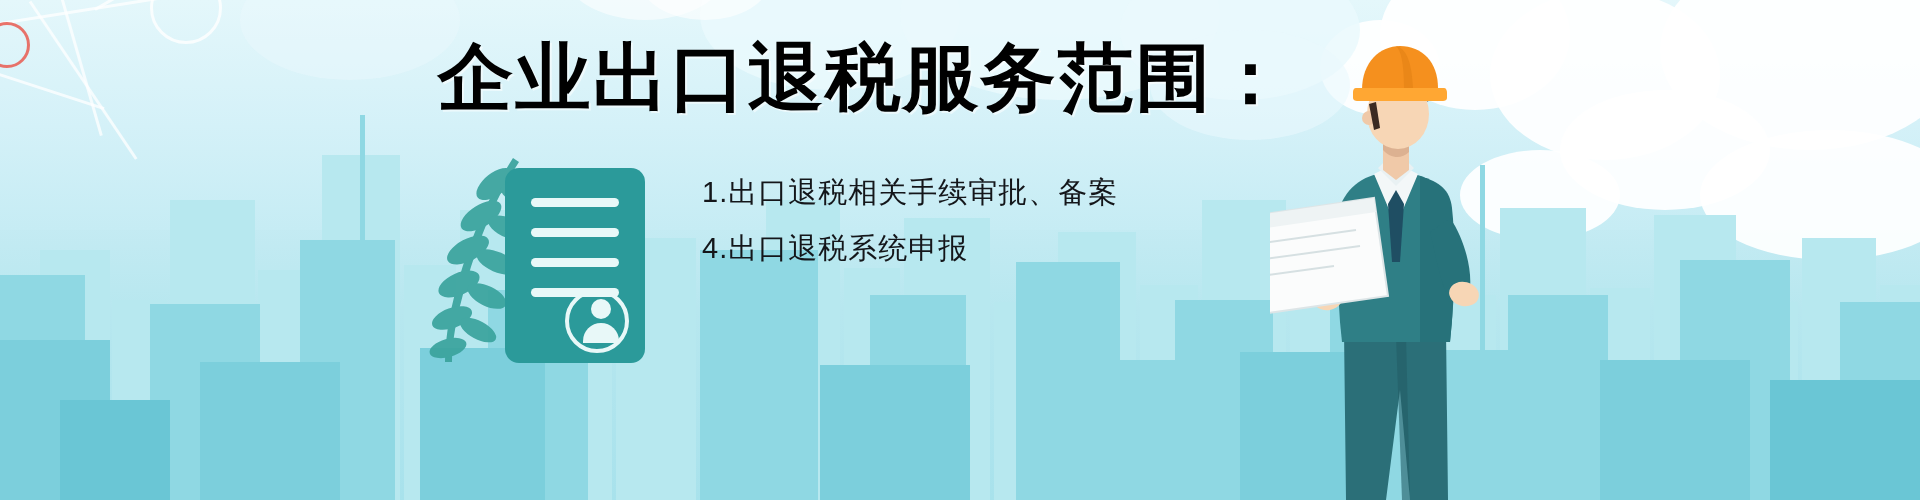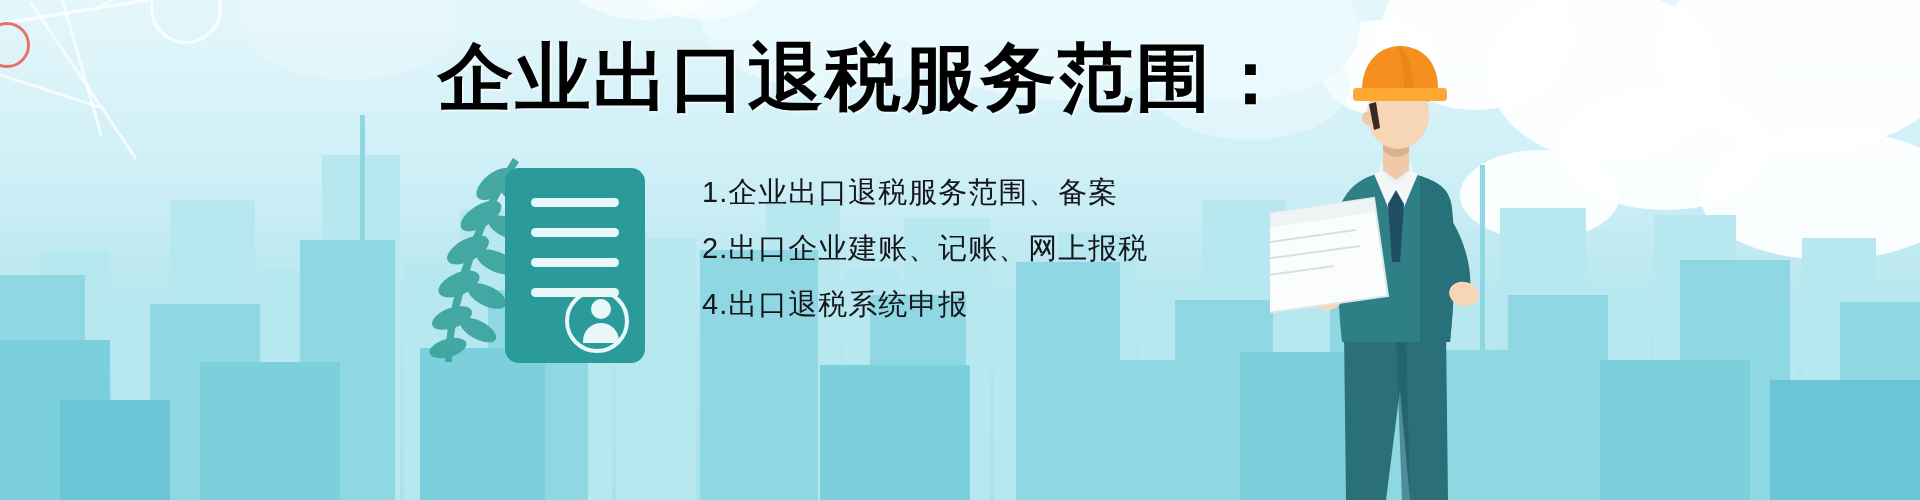--- a/index.html
+++ b/index.html
@@ -177,24 +177,21 @@
       <div class="avatar-c"></div>
       <div class="avatar-h"></div>
       <div class="avatar-b"></div>
     </div>
   </div>
 
   <div id="title">企业出口退税服务范围：</div>
 
   <div id="list">
     <div class="li">
-      <span class="num">1.</span><span>企业出口退税服务范围、备案</span>
-    </div>
-    <div class="li">
-      <span class="num">2.</span><span>出口企业建账、记账、网上报税</span>
+      <span class="num">1.</span><span>出口退税相关手续审批、备案</span>
     </div>
     <div class="li">
       <span class="num">4.</span><span>出口退税系统申报</span>
     </div>
   </div>
 
   <div id="man">
     <svg width="260" height="470" viewBox="0 0 260 470" xmlns="http://www.w3.org/2000/svg">
 
       <path d="M74 300 L176 300 L178 470 L140 470 L130 360 L116 470 L76 470 Z" fill="#2b6f78"></path>

